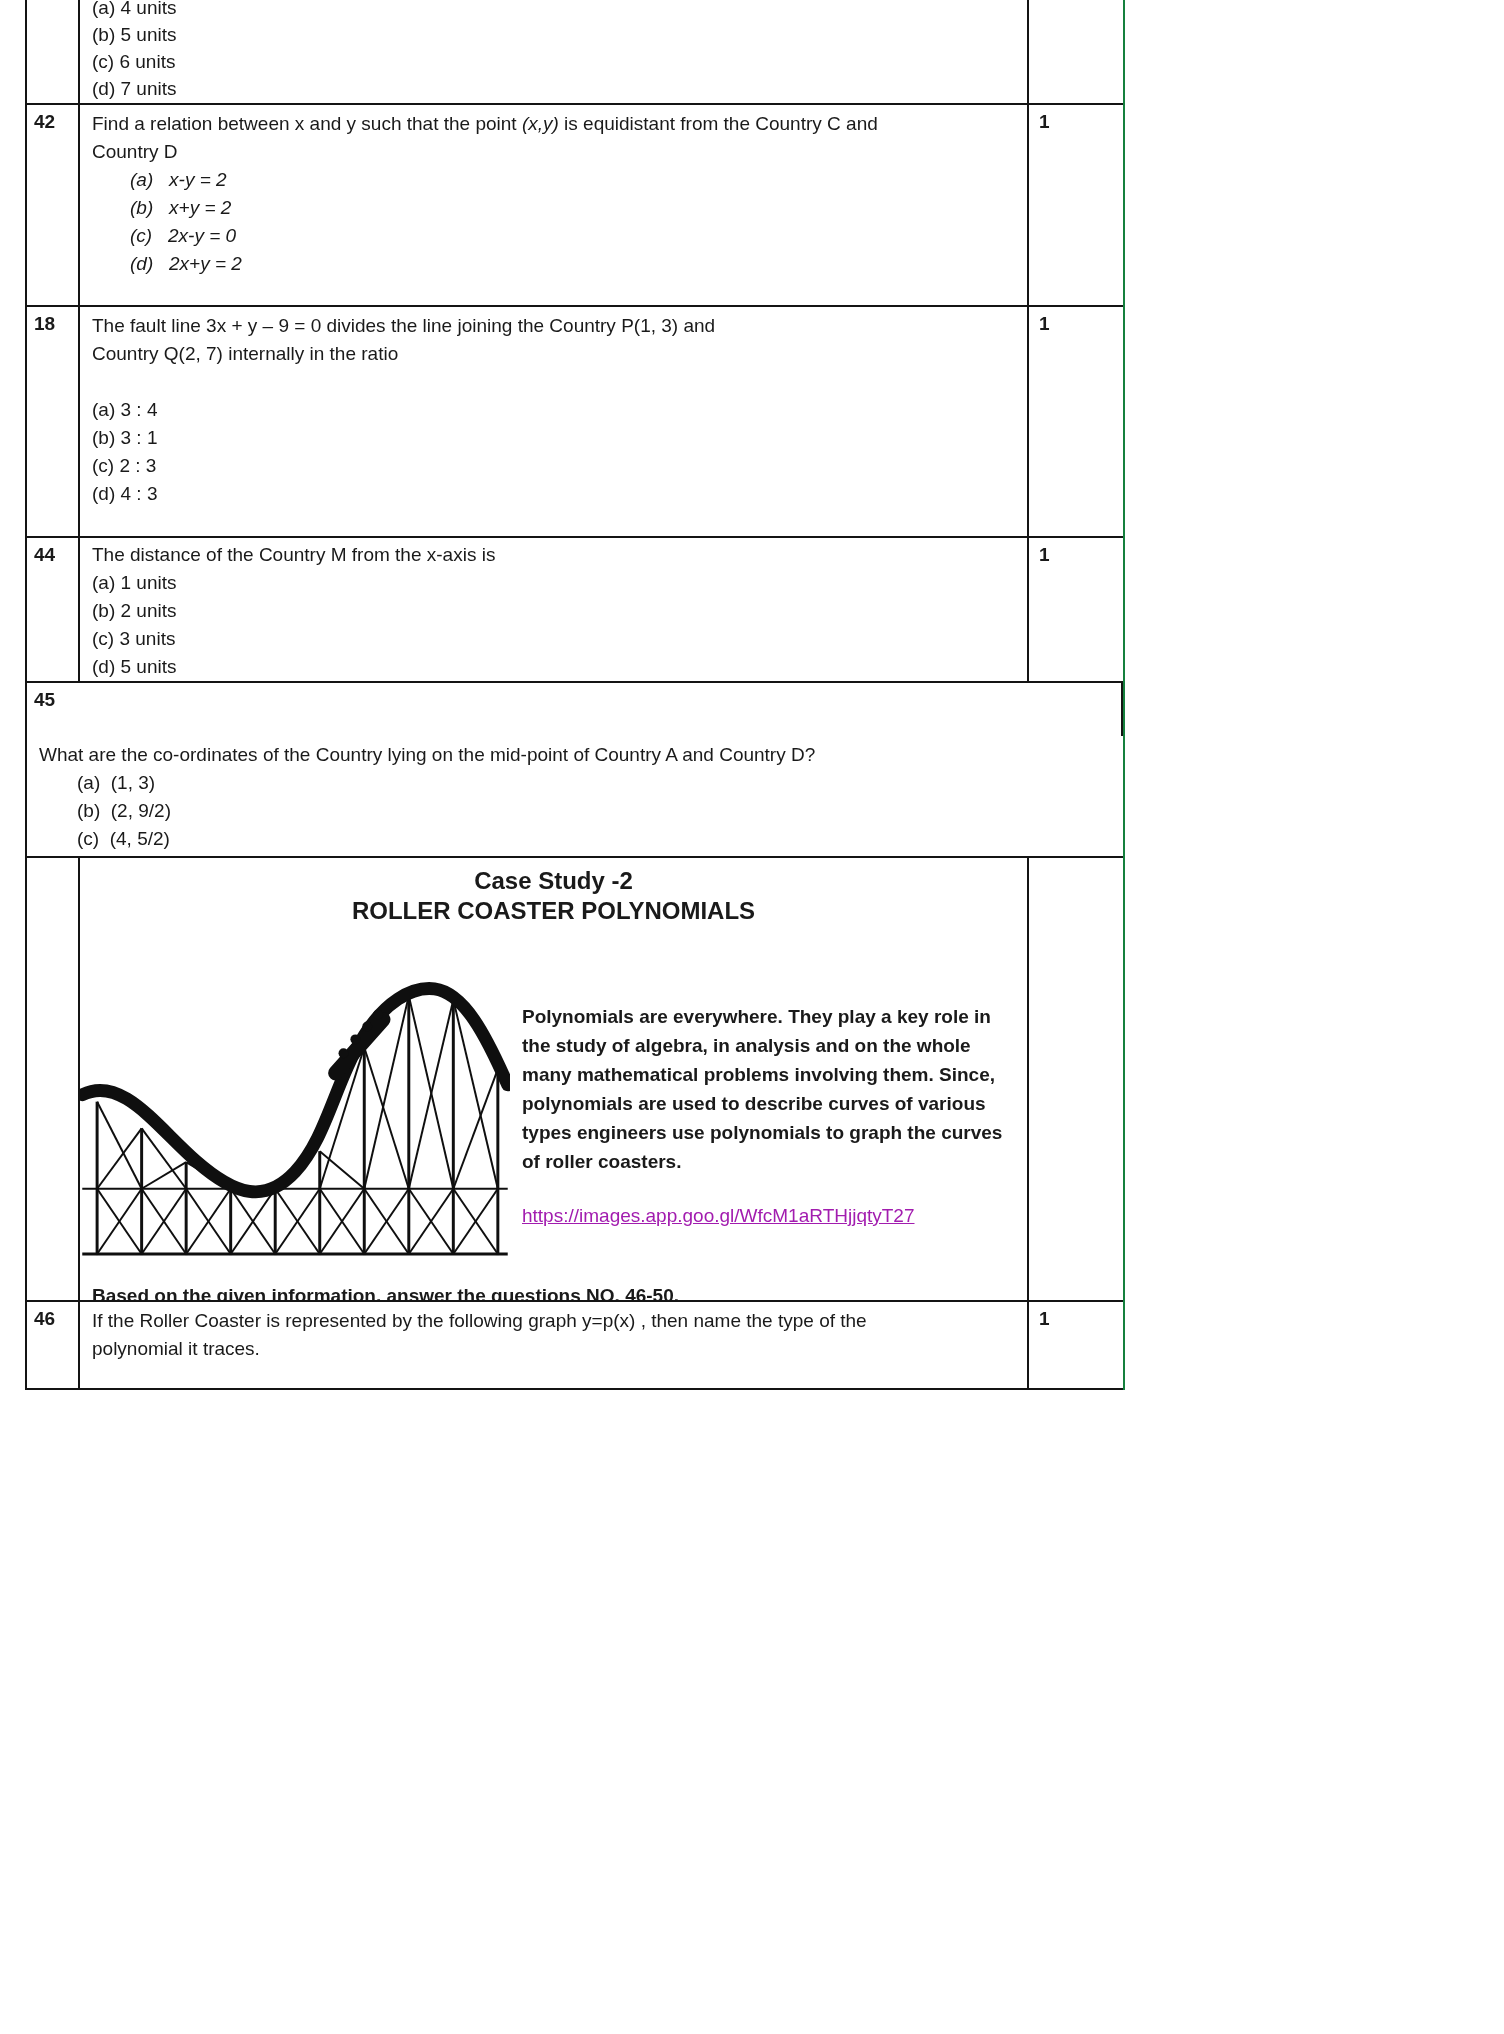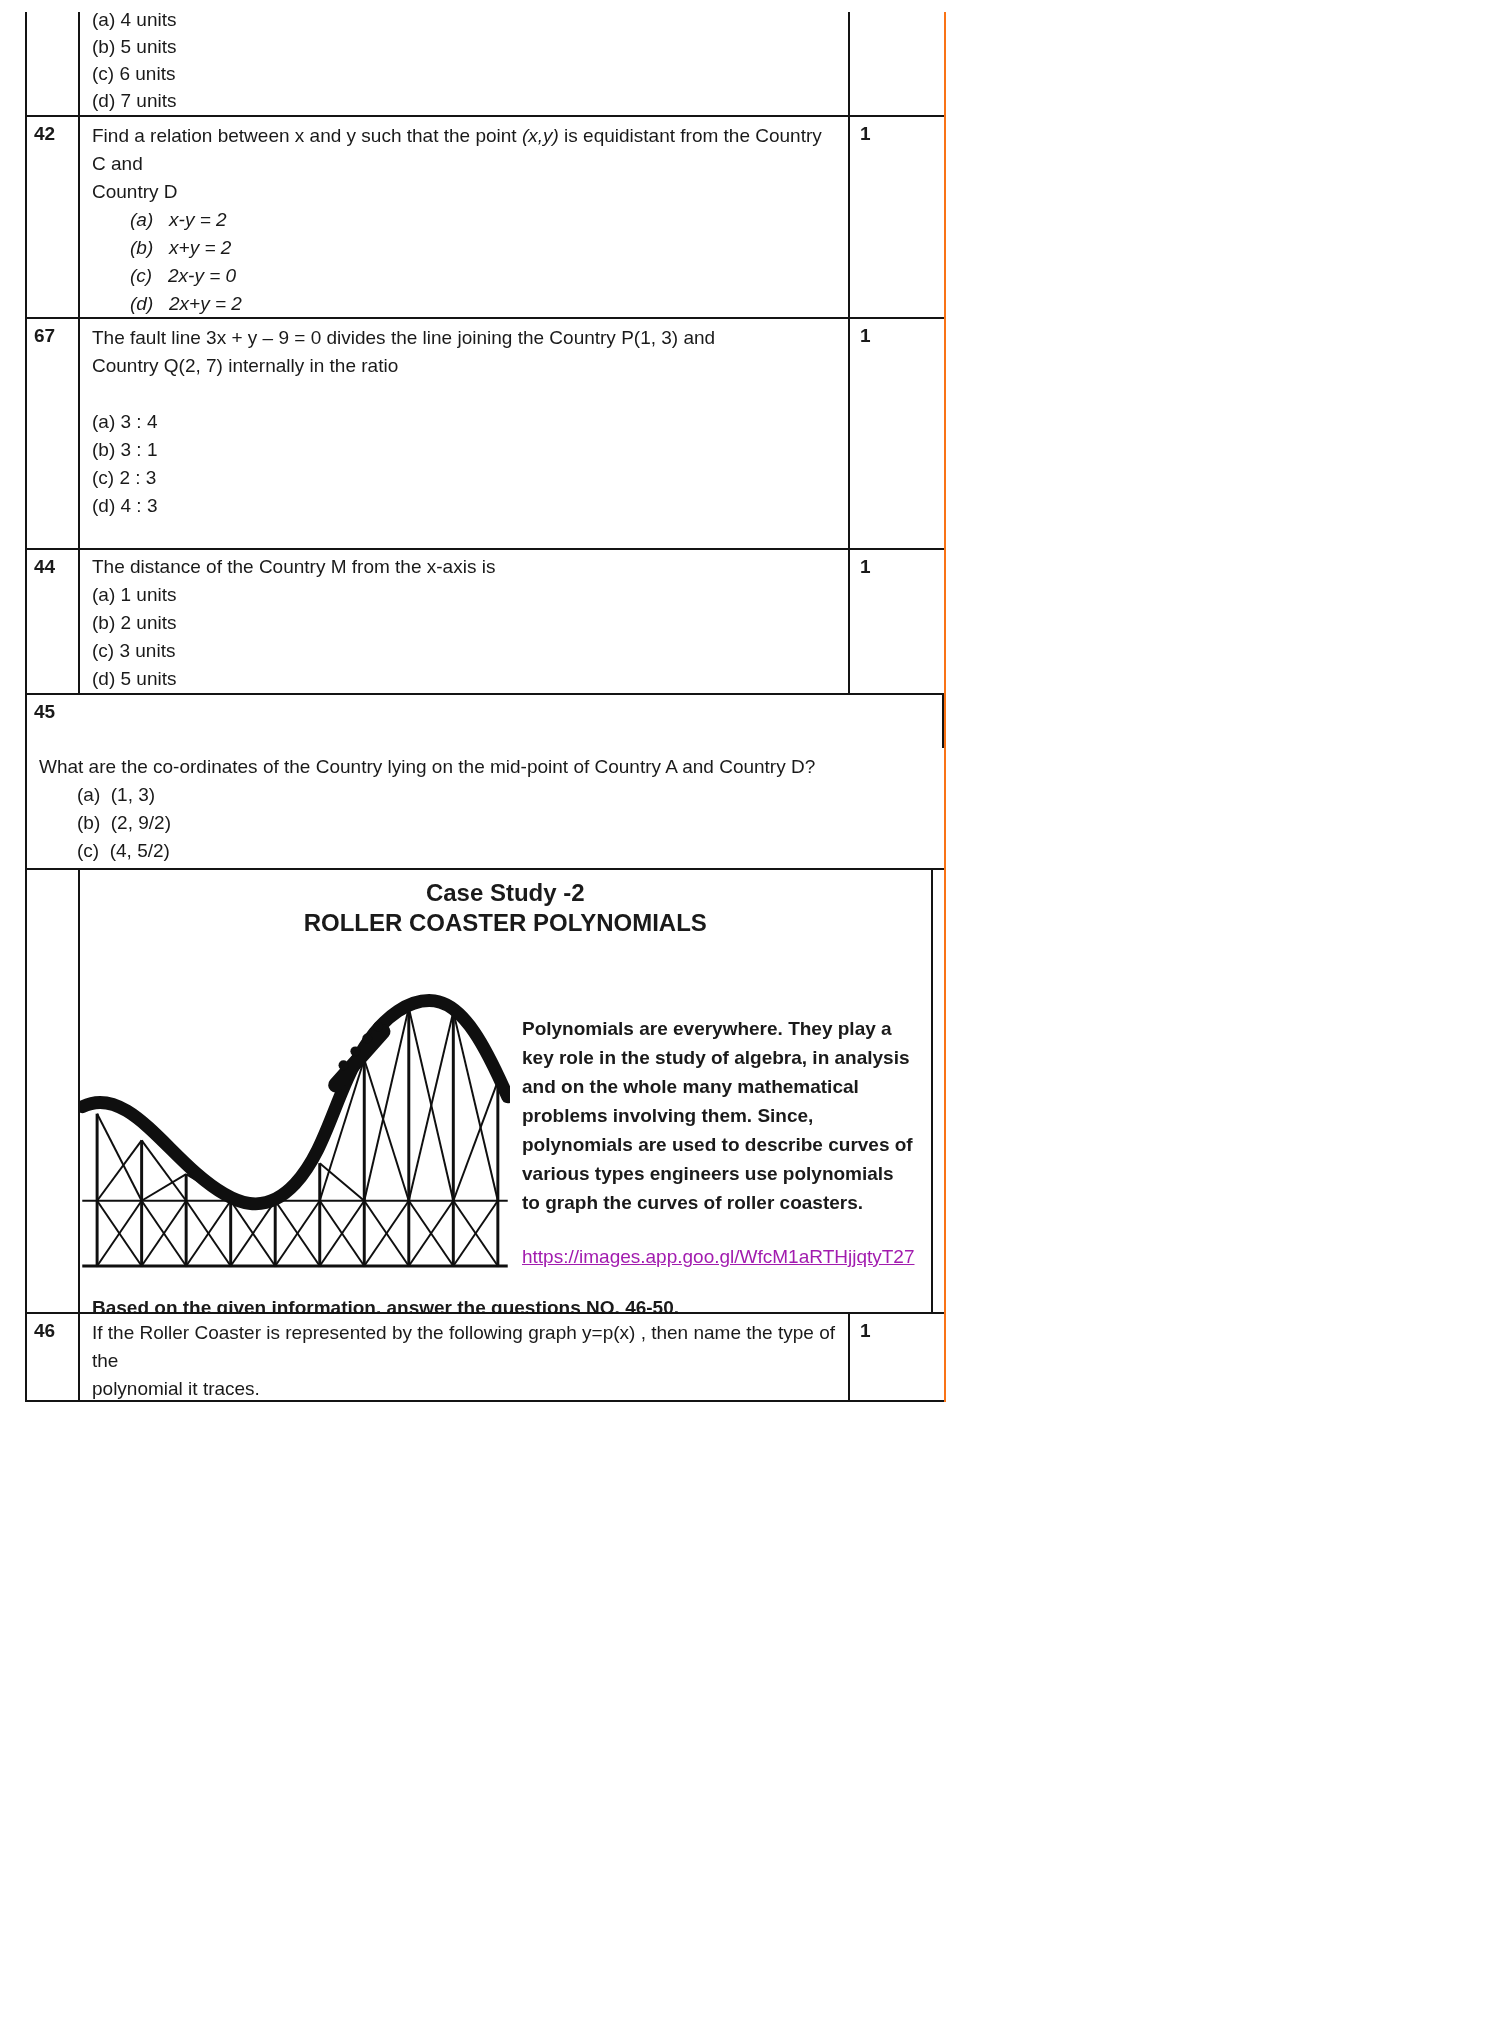--- a/index.html
+++ b/index.html
@@ -1,21 +1,21 @@
 <!DOCTYPE html>
 <html><head>
 <meta charset="utf-8">
 <style>
   * { box-sizing: border-box; }
   html,body { margin:0; padding:0; background:#ffffff; }
   body { font-family: "Liberation Sans", sans-serif; color:#1a1a1a; }
   .page { position:relative; width:1504px; height:2034px; background:#fff; overflow:hidden; }
 
-  .doc-table { position:absolute; left:25px; top:12px; width:921px;
-               border-left:2px solid #141414; border-right:2px solid #f97316; }
+  .doc-table { position:absolute; left:25px; top:0; width:1100px;
+               border-left:2px solid #141414; border-right:2px solid #15803d; }
   .row { display:flex; border-bottom:2px solid #141414; overflow:hidden; }
   .cell { font-size:19px; }
   .num   { flex:0 0 53px; border-right:2px solid #141414; font-weight:700; padding:6px 6px 8px 7px; }
   .qbody { flex:1; line-height:28px; padding:5px 12px 0 12px; }
   .marks { flex:0 0 96px; border-left:2px solid #141414; font-weight:700; padding:6px 10px 0 10px; }
 
   .r1   { height:105px; }
   .r42  { height:202px; }
   .r43  { height:231px; }
   .r44  { height:145px; }
@@ -68,21 +68,21 @@
         <div class="qtext">Country D</div>
         <div class="opt indent it">(a)   x-y = 2</div>
         <div class="opt indent it">(b)   x+y = 2</div>
         <div class="opt indent it">(c)   2x-y = 0</div>
         <div class="opt indent it">(d)   2x+y = 2</div>
       </div>
       <div class="cell marks">1</div>
     </div>
 
     <div class="row r43">
-      <div class="cell num">67</div>
+      <div class="cell num">18</div>
       <div class="cell qbody">
         <div class="qtext">The fault line 3x + y – 9 = 0 divides the line joining the Country P(1, 3) and</div>
         <div class="qtext">Country Q(2, 7) internally in the ratio</div>
         <div class="opts-gap"></div>
         <div class="opt">(a) 3 : 4</div>
         <div class="opt">(b) 3 : 1</div>
         <div class="opt">(c) 2 : 3</div>
         <div class="opt">(d) 4 : 3</div>
       </div>
       <div class="cell marks">1</div>

